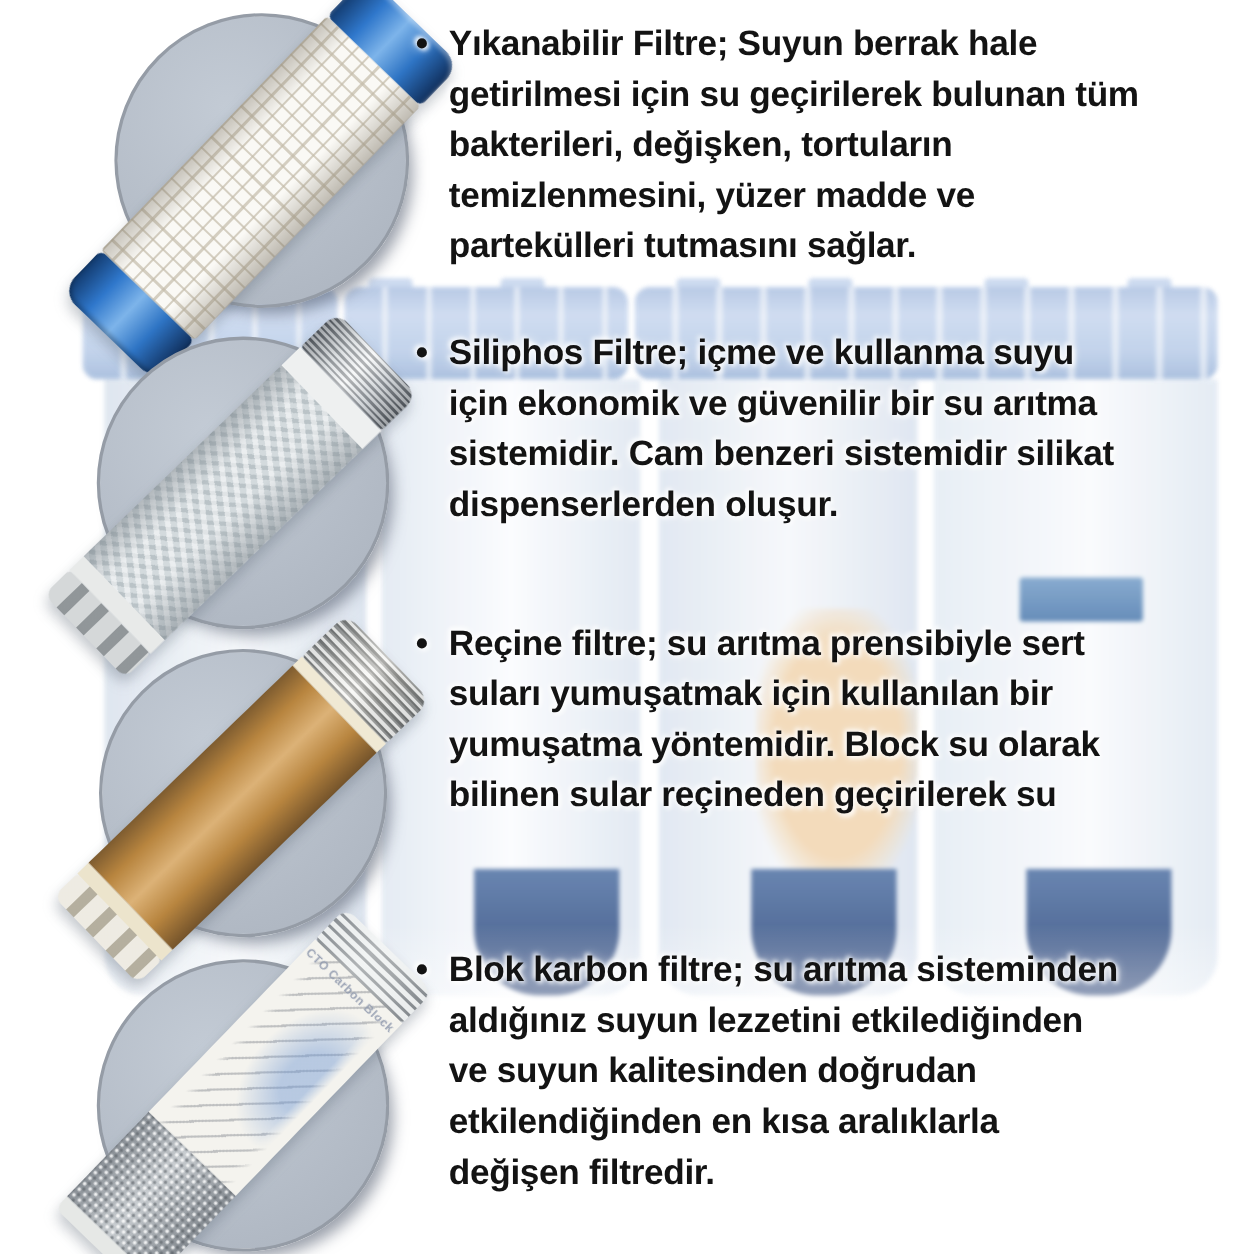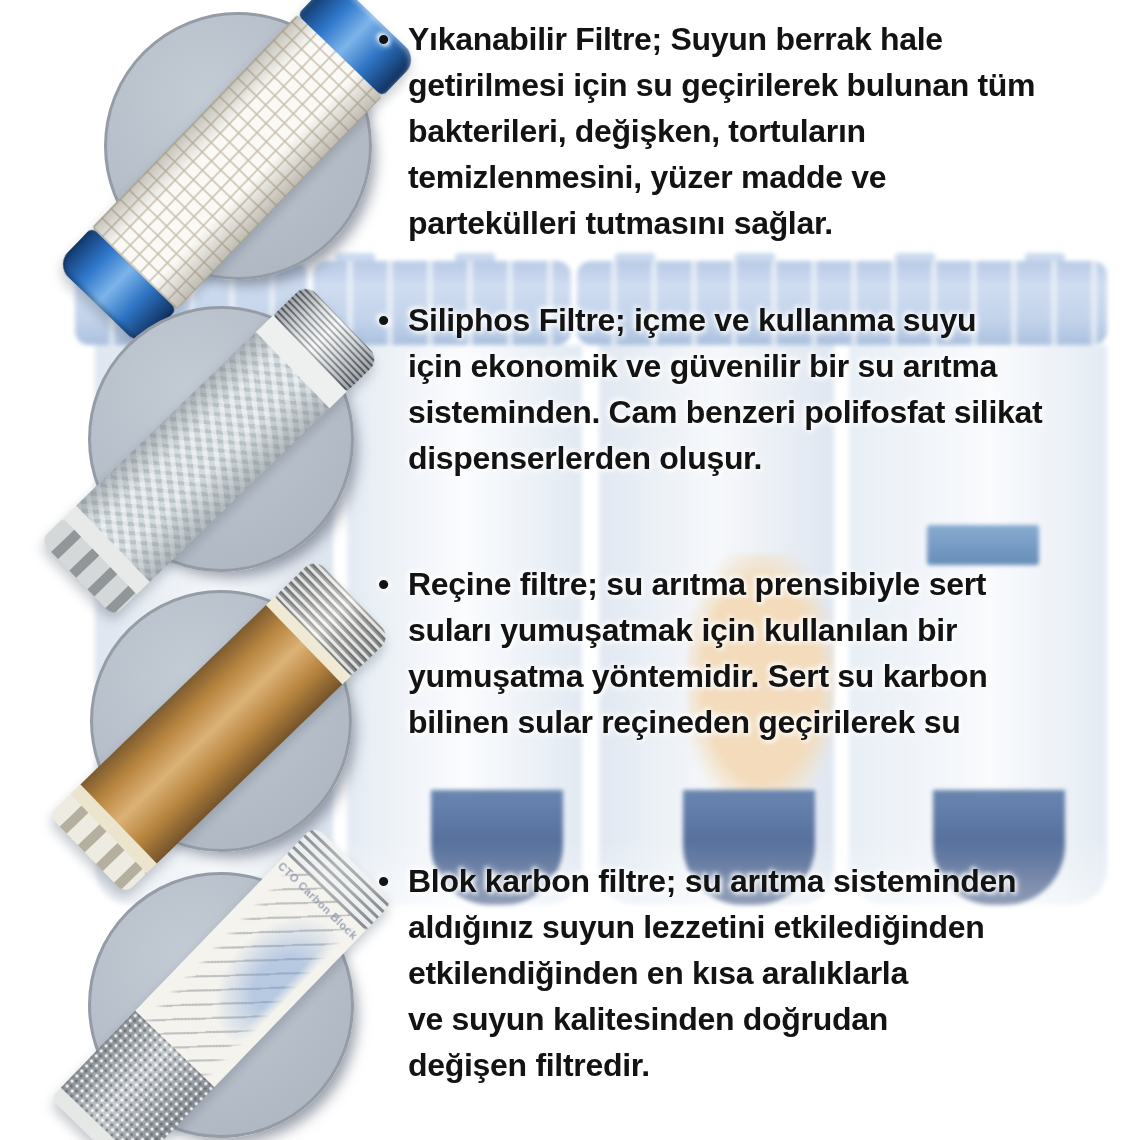--- a/index.html
+++ b/index.html
@@ -177,34 +177,34 @@
     <div class="line">getirilmesi için su geçirilerek bulunan tüm</div>
     <div class="line">bakterileri, değişken, tortuların</div>
     <div class="line">temizlenmesini, yüzer madde ve</div>
     <div class="line">partekülleri tutmasını sağlar.</div>
   </div>
 
   <div class="section s2">
     <span class="bullet">•</span>
     <div class="line">Siliphos Filtre; içme ve kullanma suyu</div>
     <div class="line">için ekonomik ve güvenilir bir su arıtma</div>
-    <div class="line">sisteminden. Cam benzeri polifosfat silikat</div>
+    <div class="line">sistemidir. Cam benzeri sistemidir silikat</div>
     <div class="line">dispenserlerden oluşur.</div>
   </div>
 
   <div class="section s3">
     <span class="bullet">•</span>
     <div class="line">Reçine filtre; su arıtma prensibiyle sert</div>
     <div class="line">suları yumuşatmak için kullanılan bir</div>
-    <div class="line">yumuşatma yöntemidir. Sert su karbon</div>
+    <div class="line">yumuşatma yöntemidir. Block su olarak</div>
     <div class="line">bilinen sular reçineden geçirilerek su</div>
   </div>
 
   <div class="section s4">
     <span class="bullet">•</span>
     <div class="line">Blok karbon filtre; su arıtma sisteminden</div>
     <div class="line">aldığınız suyun lezzetini etkilediğinden</div>
+    <div class="line">ve suyun kalitesinden doğrudan</div>
     <div class="line">etkilendiğinden en kısa aralıklarla</div>
-    <div class="line">ve suyun kalitesinden doğrudan</div>
     <div class="line">değişen filtredir.</div>
   </div>
 
 </div>
 
 </body></html>

